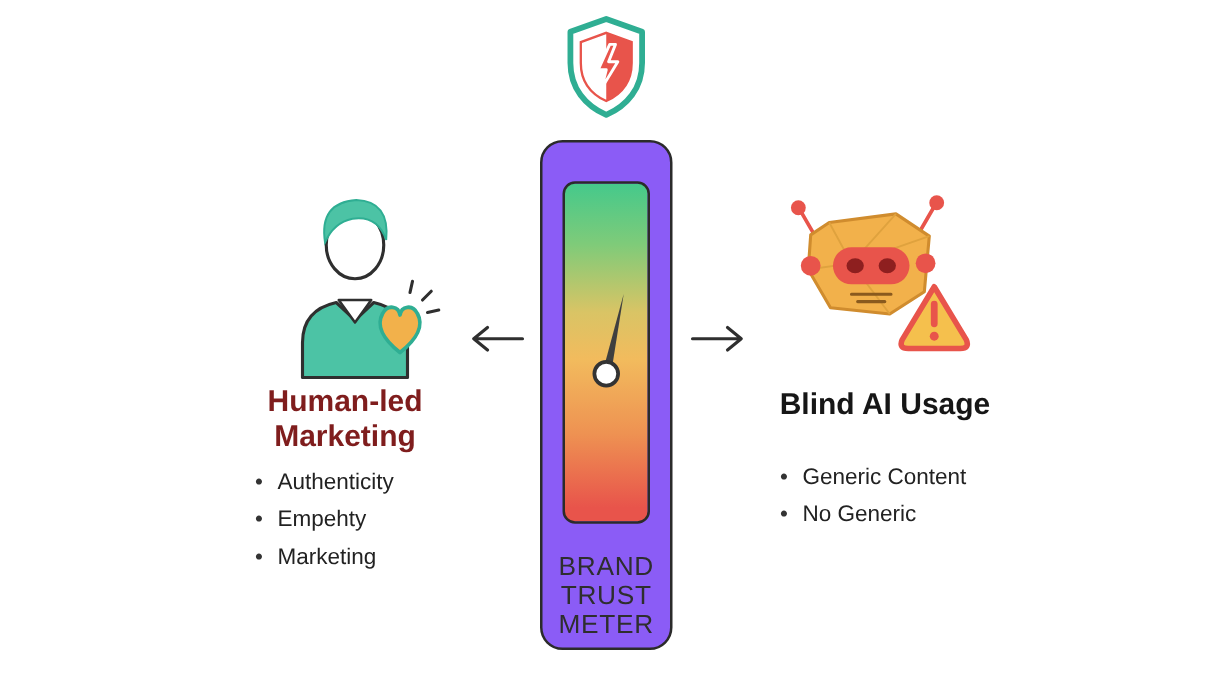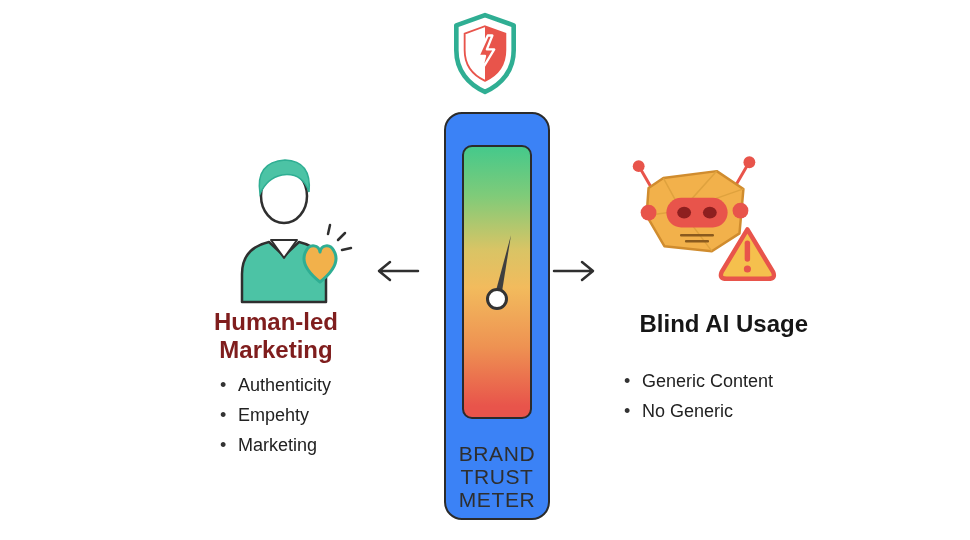--- a/index.html
+++ b/index.html
@@ -8,22 +8,22 @@
     width:970px;height:540px;
     background:#ffffff;
     font-family:"Liberation Sans", sans-serif;
     color:#1e1e1e;
     overflow:hidden;
   }
   
   .shield{position:absolute;left:448px;top:10px;width:74px;height:88px;}
   
   .meter{
-    position:absolute;left:444px;top:112px;width:106px;height:408px;
-    background:#3b82f6;border:2.5px solid #2b2b2b;border-radius:18px;
+    position:absolute;left:432px;top:112px;width:106px;height:408px;
+    background:#8b5cf6;border:2.5px solid #2b2b2b;border-radius:18px;
     box-sizing:border-box;
   }
   .meter-bar{
     position:absolute;left:16px;top:31px;width:70px;height:274px;
     border:2px solid #2b2b2b;border-radius:10px;box-sizing:border-box;
     background:linear-gradient(180deg,
       #45c98b 0%, #7fcb79 18%, #d9c465 38%,
       #f2bb5d 52%, #ee9252 74%, #e8544b 96%);
     overflow:hidden;
   }
@@ -44,26 +44,26 @@
     text-align:center;font-size:24px;font-weight:700;color:#7f1d1d;
     line-height:28px;white-space:pre-line;margin:0;
   }
   .bullets{
     list-style:none;margin:0;padding:0;font-size:18px;color:#222;
   }
   .bullets li{position:relative;padding-left:20px;margin-bottom:8px;line-height:22px;}
   .bullets li::before{
     content:"•";position:absolute;left:2px;top:0;color:#333;font-size:18px;
   }
-  .left-bullets{position:absolute;left:218px;top:374px;width:170px;}
+  .left-bullets{position:absolute;left:202px;top:374px;width:170px;}
   
   .robot-icon{position:absolute;left:612px;top:156px;width:168px;height:134px;}
   .right-title{
     position:absolute;left:608px;top:310px;width:200px;
-    text-align:right;font-size:24px;font-weight:700;color:#161616;
+    text-align:center;font-size:24px;font-weight:700;color:#161616;
     line-height:28px;margin:0;
   }
   .right-bullets{position:absolute;left:622px;top:370px;width:190px;}
 </style>
 </head>
 <body>
 
 <div class="canvas">
 
   <div class="shield">

